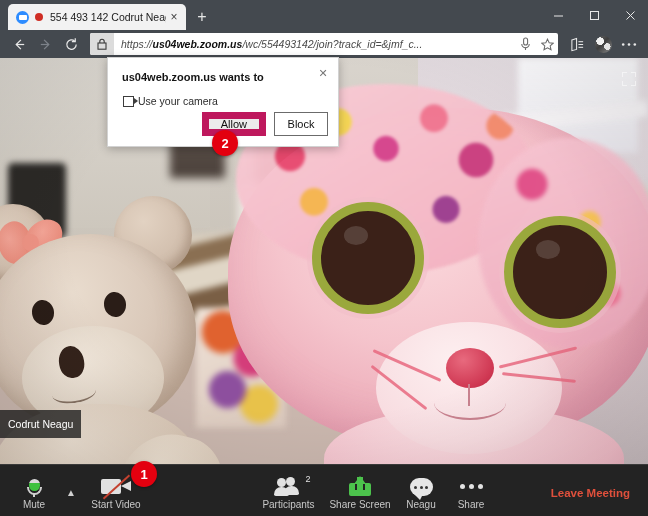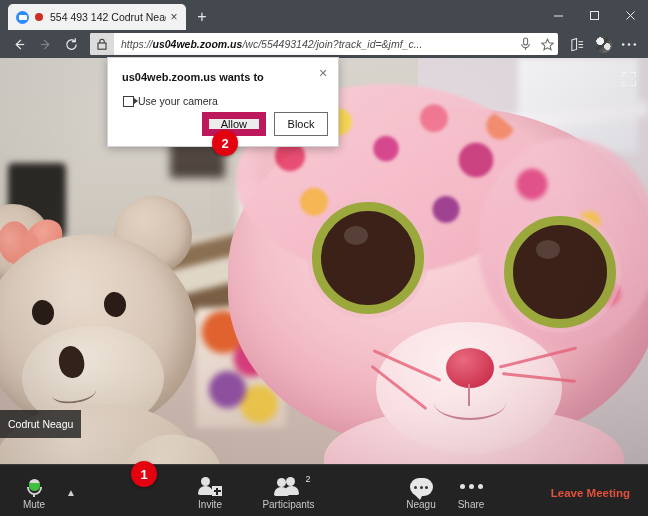--- a/index.html
+++ b/index.html
@@ -506,45 +506,56 @@
             <span class="cap"></span>
             <span class="arc"></span>
             <span class="stem"></span>
           </span>
       </div>
       <div class="tb-lbl">Mute</div>
     </div>
 
     <div class="chev">▲</div>
 
-
-    <div class="tb-item" style="left:185px; width:50px;">
+    <div class="tb-item" style="left:84px; width:64px;">
       <div class="tb-ico">
-        <span class="pers">
-          <span class="p-head" style="left:3px; top:0;"></span>
-          <span class="p-body" style="left:0; top:9px;"></span>
-          <span class="plus"></span>
-        </span>
-      </div>
-      <div class="tb-lbl">Invite</div>
-    </div>
+        <span class="camx">
+            <span class="bx"></span>
+            <span class="tri"></span>
+            <span class="slash"></span>
+          </span>
+      </div>
+      <div class="tb-lbl">Start Video</div>
+    </div>
+
 
     <div class="tb-item" style="left:251px; width:75px;">
       <div class="tb-ico">
         <span class="pers" style="width:26px;">
           <span class="p-head" style="left:1px; top:1px;"></span>
           <span class="p-body" style="left:-2px; top:10px;"></span>
           <span class="p-head" style="left:10px; top:0;"></span>
           <span class="p-body" style="left:8px; top:9px;"></span>
           <span class="sup">2</span>
         </span>
       </div>
       <div class="tb-lbl">Participants</div>
     </div>
 
+    <div class="tb-item" style="left:324px; width:72px;">
+      <div class="tb-ico">
+        <span class="share">
+            <span class="box"></span>
+            <span class="cut"></span>
+            <span class="arr"></span>
+            <span class="arrh"></span>
+          </span>
+      </div>
+      <div class="tb-lbl">Share Screen</div>
+    </div>
 
     <div class="tb-item" style="left:400px; width:42px;">
       <div class="tb-ico">
         <span class="bubble">
             <i></i>
             <i></i>
             <i></i>
           </span>
       </div>
       <div class="tb-lbl">Neagu</div>

